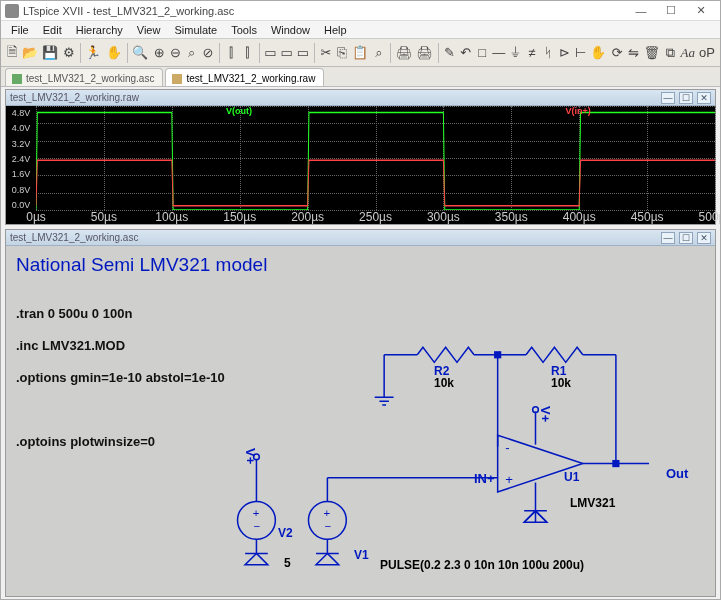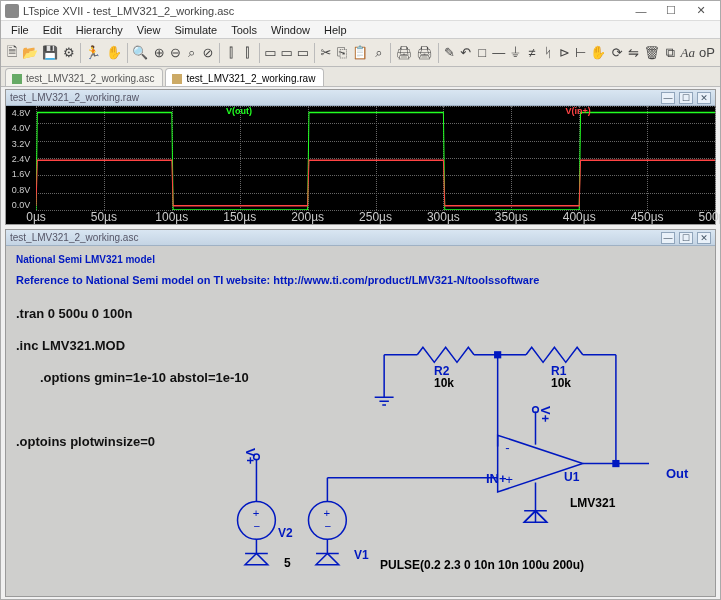--- a/index.html
+++ b/index.html
@@ -147,22 +147,22 @@
     flex: 1;
     background: #cfcfcd;
     background-image:
       radial-gradient(circle, #bbb 0.5px, transparent 0.5px);
     background-size: 10px 10px;
     overflow: hidden;
   }
   .sch-title {
     position:absolute; left:10px; top:8px;
     color: #0018c0;
-    font-weight: bold;
-    font-size: 10px;
+    font-weight: normal;
+    font-size: 19px;
     font-family: Arial, sans-serif;
   }
   .sch-ref {
     position:absolute; left:10px; top:28px;
     color:#0018c0; font-weight:bold; font-size:11px;
     font-family: Arial, sans-serif;
   }
   .directive {
     position:absolute;
     color: #111;
@@ -323,24 +323,23 @@
 <div class="panel" style="flex:1;">
   <div class="panel-header">
     <span>test_LMV321_2_working.asc</span>
     <span class="spacer"></span>
     <span class="pbtn">—</span>
     <span class="pbtn">☐</span>
     <span class="pbtn">✕</span>
   </div>
   <div class="schem-body">
     <div class="sch-title">National Semi LMV321 model</div>
-    <div class="sch-ref">Reference to National Semi model on TI website: http://www.ti.com/product/LMV321-N/toolssoftware</div>
     <div class="directive" style="left:10px; top:60px;">.tran 0 500u 0 100n</div>
     <div class="directive" style="left:10px; top:92px;">.inc LMV321.MOD</div>
-    <div class="directive" style="left:10px; top:124px;margin-left:24px;">.options gmin=1e-10 abstol=1e-10</div>
+    <div class="directive" style="left:10px; top:124px;">.options gmin=1e-10 abstol=1e-10</div>
     <div class="directive" style="left:10px; top:150px;margin-top:38px;">.optoins plotwinsize=0</div>
 
     <svg class="schematic" viewBox="0 0 710 370">
       <g stroke="#0018c0" stroke-width="1.6" fill="none">
 
         <path d="M380,115 L380,160 M370,160 L390,160 M375,164 L385,164 M378,168 L382,168"></path>
         <path d="M380,115 L415,115"></path>
 
         <path d="M415,115 l6,-8 l12,16 l12,-16 l12,16 l12,-16 l6,8"></path>
         <path d="M475,115 L500,115"></path>
@@ -388,16 +387,16 @@
     <div class="comp-label" style="position:absolute; left:545px; top:94px;">R1</div>
     <div class="val-label" style="position:absolute; left:545px; top:130px;">10k</div>
     <div class="comp-label" style="position:absolute; left:558px; top:200px;">U1</div>
     <div class="val-label" style="position:absolute; left:548px; top:250px;margin-left:16px;">LMV321</div>
     <div class="comp-label" style="position:absolute; left:272px; top:256px;">V2</div>
     <div class="val-label" style="position:absolute; left:278px; top:310px;">5</div>
     <div class="comp-label" style="position:absolute; left:348px; top:278px;">V1</div>
     <div class="val-label" style="position:absolute; left:358px; top:312px;margin-left:16px;">PULSE(0.2 2.3 0 10n 10n 100u 200u)</div>
     <div class="net-label" style="position:absolute; left:237px; top:202px; writing-mode:vertical-rl;">V+</div>
     <div class="net-label" style="position:absolute; left:532px; top:160px; writing-mode:vertical-rl;">V+</div>
-    <div class="net-label" style="position:absolute; left:480px; top:225px;">IN+</div>
+    <div class="net-label" style="position:absolute; left:468px; top:225px;">IN+</div>
     <div class="net-label" style="position:absolute; left:660px; top:220px;">Out</div>
   </div>
 </div>
 
 </body></html>

